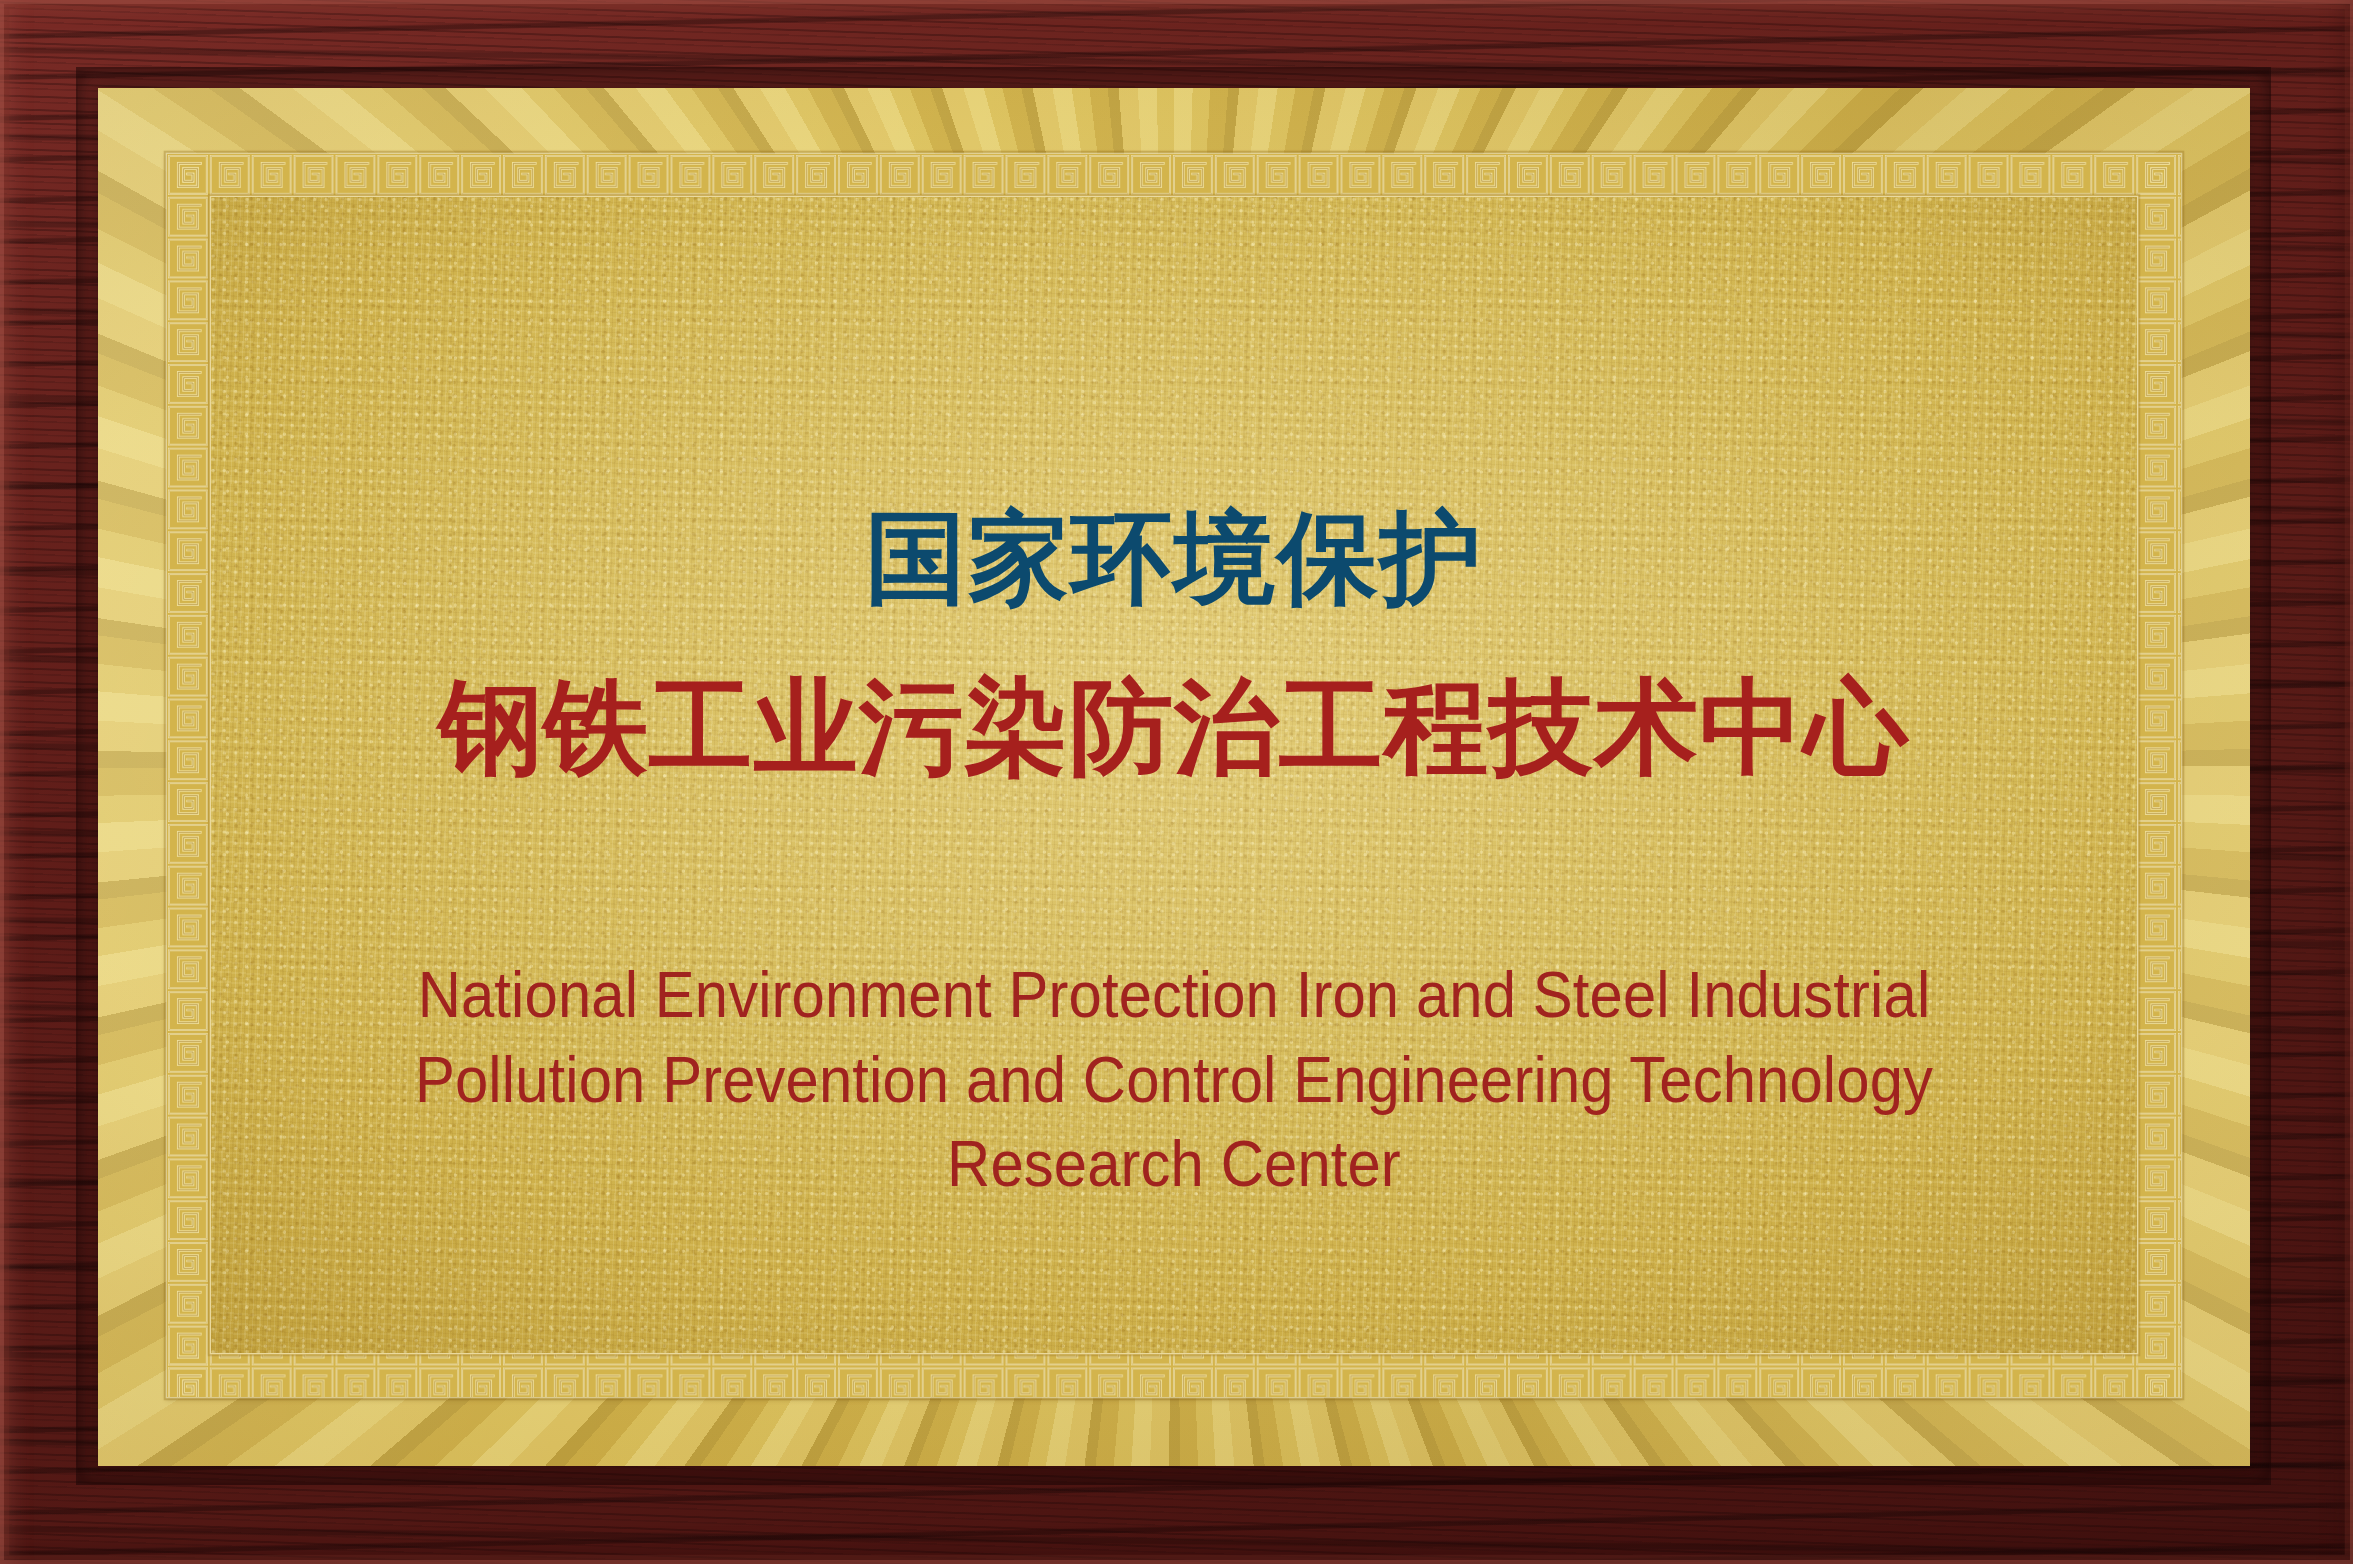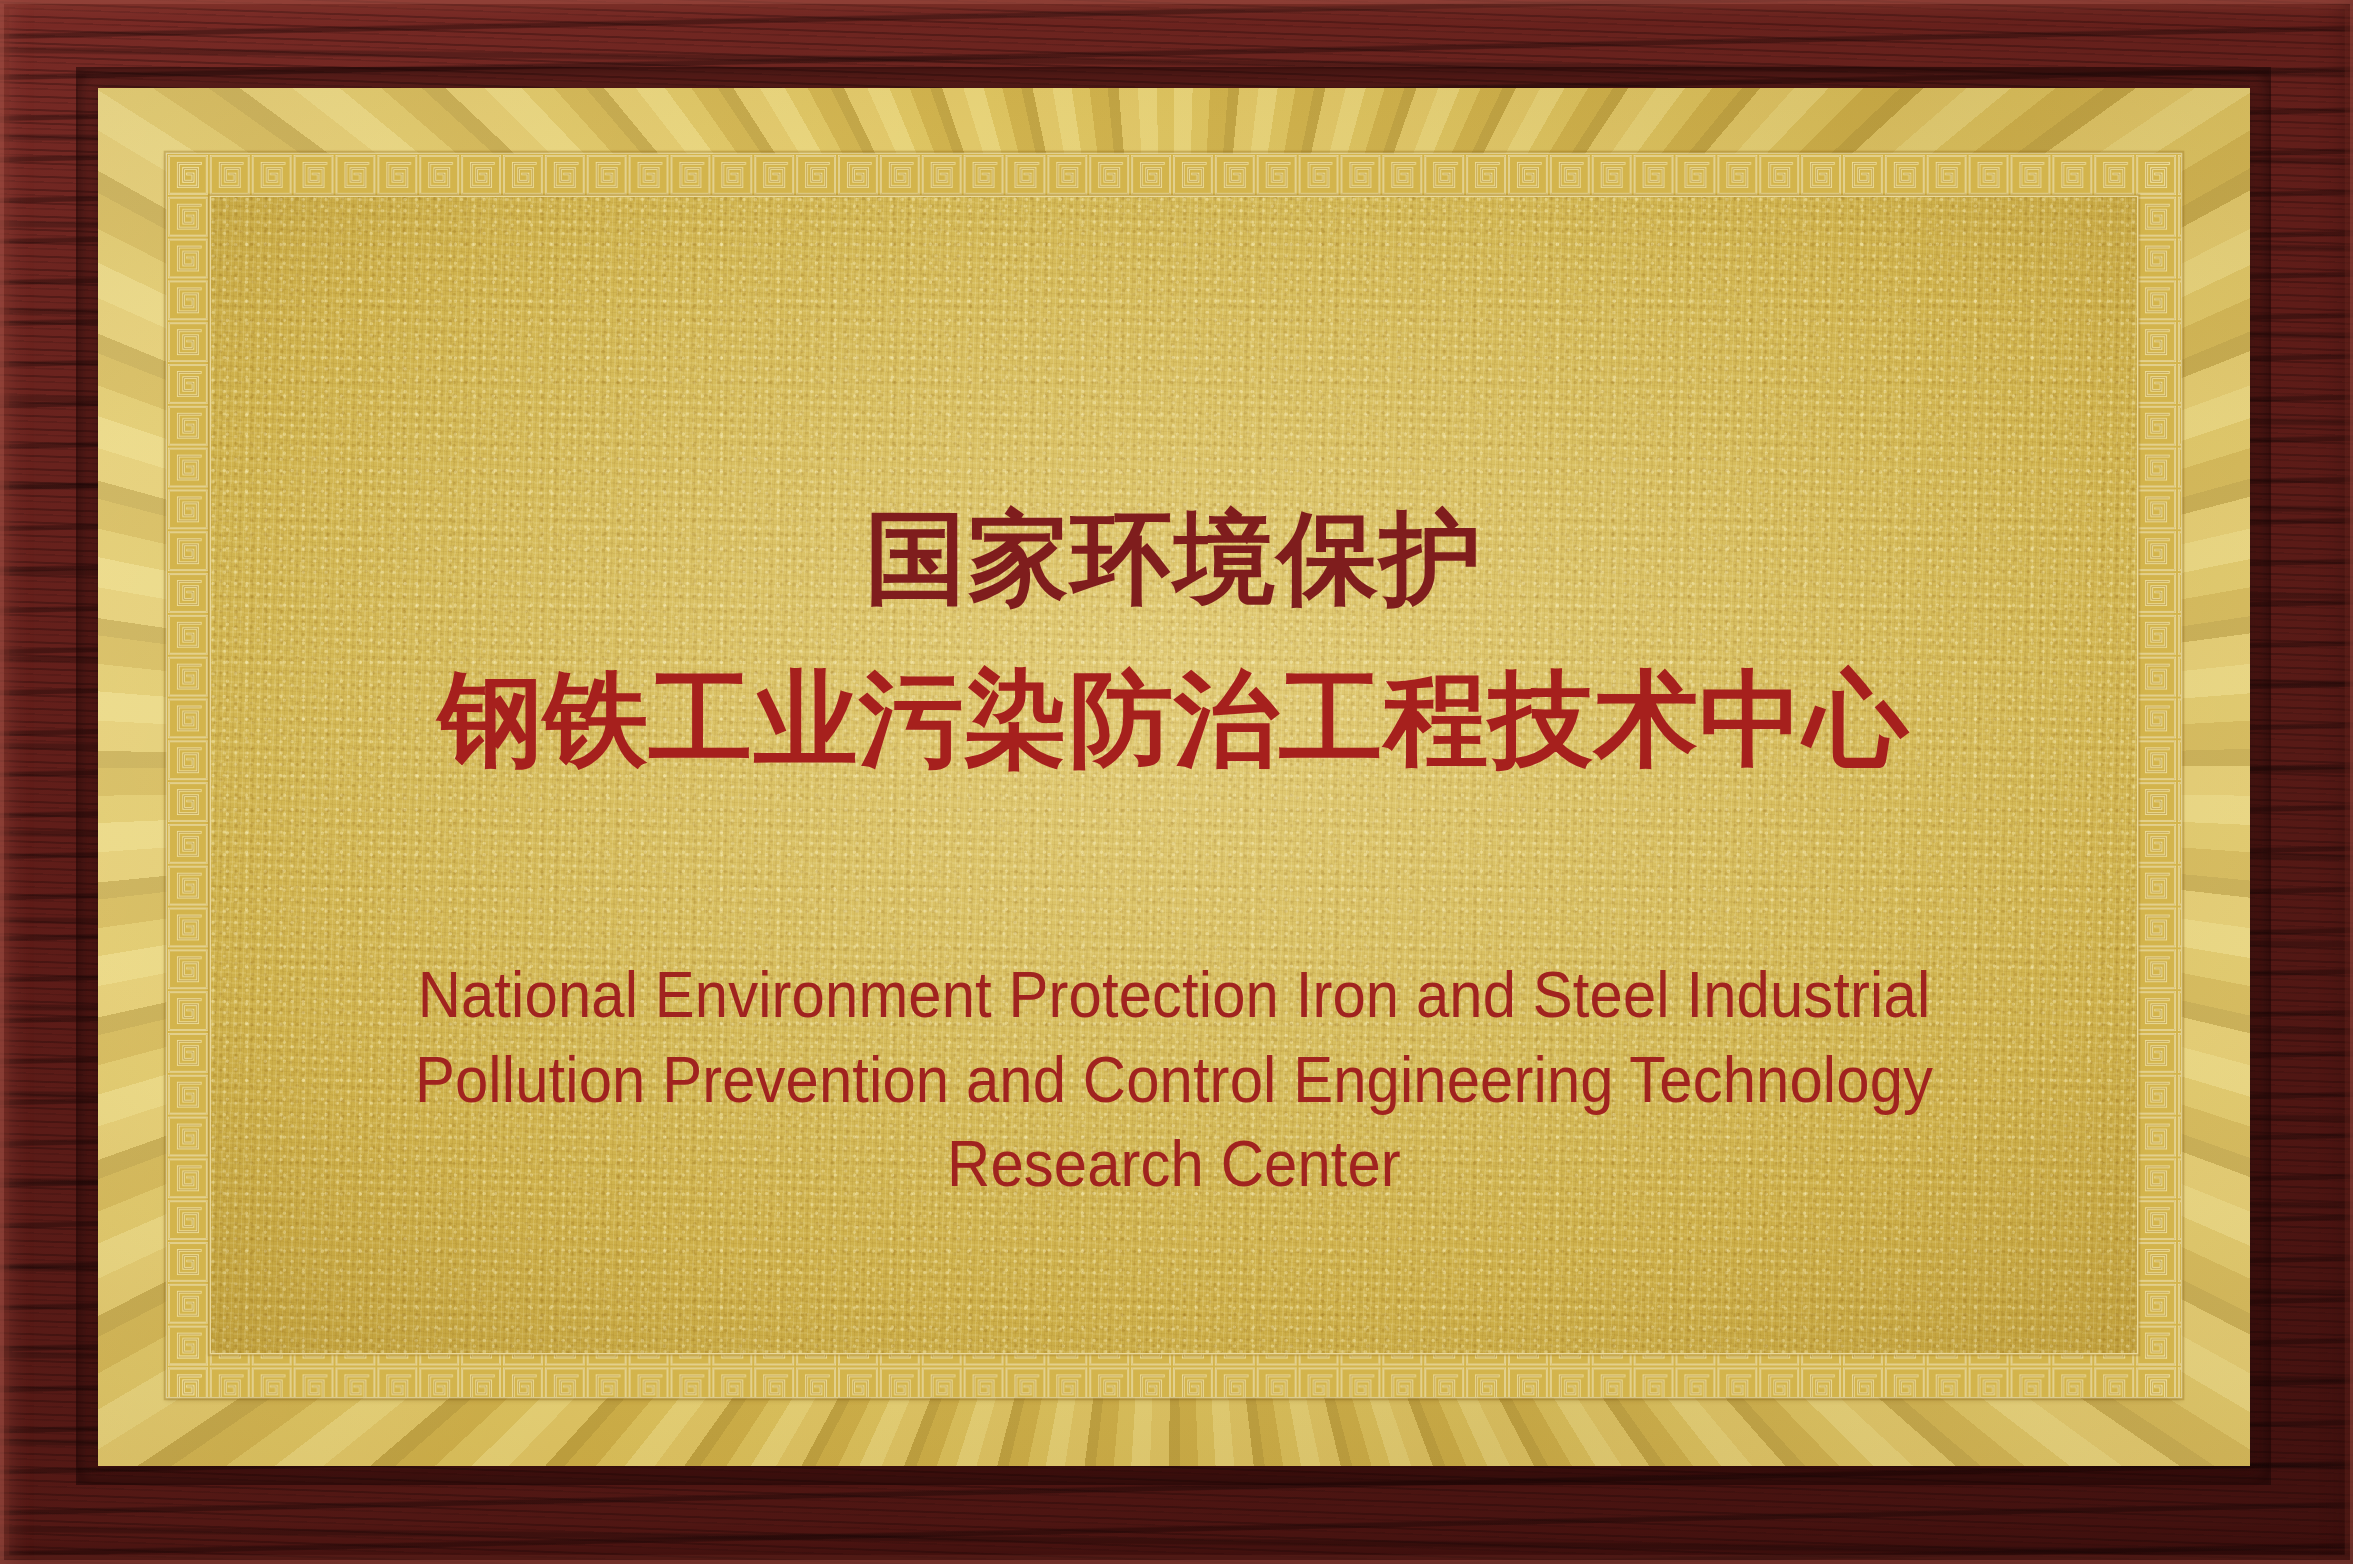--- a/index.html
+++ b/index.html
@@ -160,30 +160,29 @@
     color:#9f211f;
     text-align:center;
     pointer-events:none;
   }
   .zh-line-1{
     position:absolute;
     left:0;right:0;top:311px;
     font-size:101px;line-height:1;
     font-weight:700;
     letter-spacing:.02em;
-    color:#7f1d1d;
+    color:#0c4a6e;
   }
   .zh-line-2{
     position:absolute;
     left:0;right:0;top:478px;
     font-size:104px;line-height:1;
     font-weight:700;
     letter-spacing:.01em;
     color:#a6201d;
-    font-family:Liberation Mono, monospace;
   }
   .en-block{
     position:absolute;
     left:0;right:0;top:756px;
     font-size:65px;
     line-height:1.30;
     font-weight:400;
     letter-spacing:.002em;
     color:#a0231f;
     transform:scaleX(.92);

